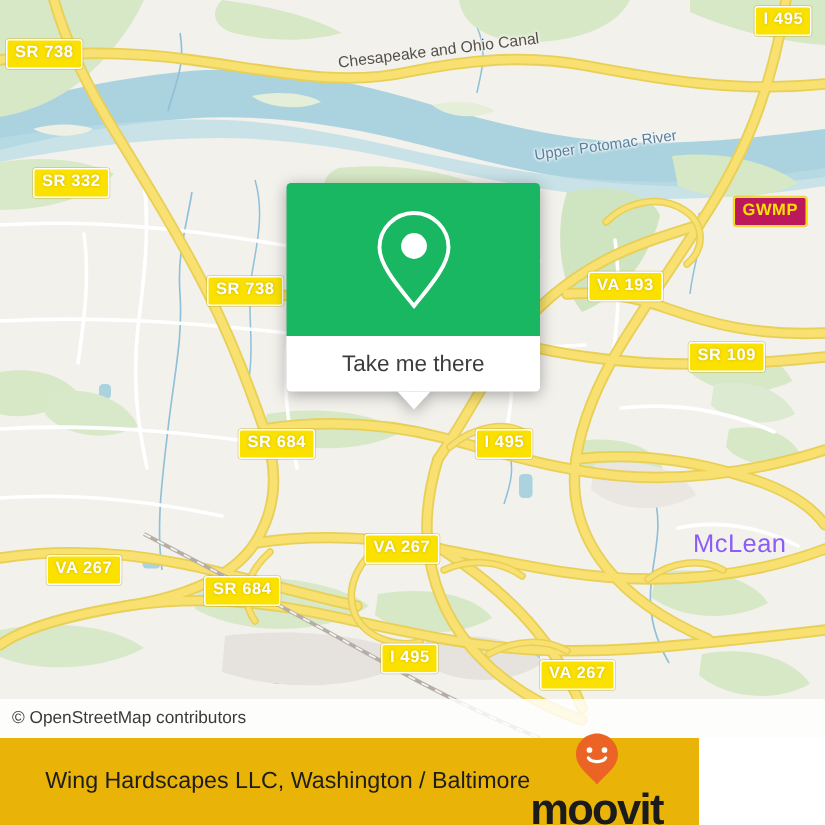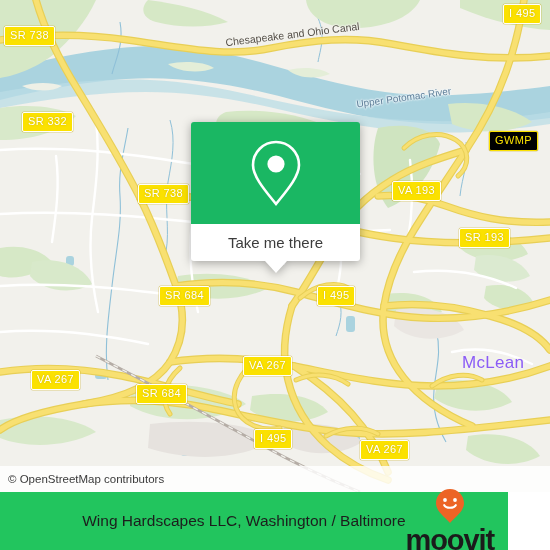--- a/index.html
+++ b/index.html
@@ -31,30 +31,30 @@
 
   
   .shield {
     position: absolute;
     display: inline-block;
     background: #fbe100;
     border: 1.6px solid #ffffff;
     border-radius: 2px;
     color: #ffffff;
     font-size: 11px;
-    font-weight: normal;
+    font-weight: bold;
     letter-spacing: .4px;
     line-height: 13px;
     padding: 2px 5px 3px 5px;
     white-space: nowrap;
     text-shadow: 0 0 2px rgba(120,100,0,.35);
     box-shadow: 0 0 0 .5px rgba(190,160,0,.45);
   }
   .shield.white {
-    background: #000000;
+    background: #be185d;
     border: 1.6px solid #fbe100;
     color: #fbe100;
     text-shadow: none;
   }
 
   
   .maplabel {
     position: absolute;
     color: #555049;
     white-space: nowrap;
@@ -140,26 +140,26 @@
     font-size: 11.5px;
     color: #3a3a3a;
     padding-left: 8px;
   }
 
   
   #footer {
     position: absolute;
     left: 0;
     top: 492px;
-    width: 508px;
+    width: 466px;
     height: 58px;
-    background: #22c55e;
+    background: #eab308;
     display: flex;
     align-items: center;
-    justify-content: flex-end;
+    justify-content: center;
     box-sizing: border-box;
     padding: 0 14px 0 20px;
   }
   #footer-title {
     font-size: 15.5px;
     color: #1d1d1d;
   }
   #brand {
     display: flex;
     align-items: center;
@@ -347,21 +347,21 @@
     <div class="maplabel" id="label-canal" style="left:225px; top:28px;">Chesapeake and Ohio Canal</div>
     <div class="waterlabel" id="label-river" style="left:356px; top:92px;">Upper Potomac River</div>
     <div class="maplabel" id="label-city" style="left:462px; top:353px;">McLean</div>
 
     <div class="shield" style="left:4px;   top:26px;">SR 738</div>
     <div class="shield" style="left:503px; top:4px;">I 495</div>
     <div class="shield" style="left:22px;  top:112px;">SR 332</div>
     <div class="shield" style="left:138px; top:184px;">SR 738</div>
     <div class="shield white" style="left:489px; top:131px;">GWMP</div>
     <div class="shield" style="left:360px; top:181px;margin-left:32px;">VA 193</div>
-    <div class="shield" style="left:459px; top:228px;">SR 193</div>
+    <div class="shield" style="left:459px; top:228px;">SR 109</div>
     <div class="shield" style="left:159px; top:286px;">SR 684</div>
     <div class="shield" style="left:317px; top:286px;">I 495</div>
     <div class="shield" style="left:243px; top:356px;">VA 267</div>
     <div class="shield" style="left:31px;  top:370px;">VA 267</div>
     <div class="shield" style="left:136px; top:384px;">SR 684</div>
     <div class="shield" style="left:254px; top:429px;">I 495</div>
     <div class="shield" style="left:360px; top:440px;">VA 267</div>
 
     <div id="popup">
       <div id="popup-head">

